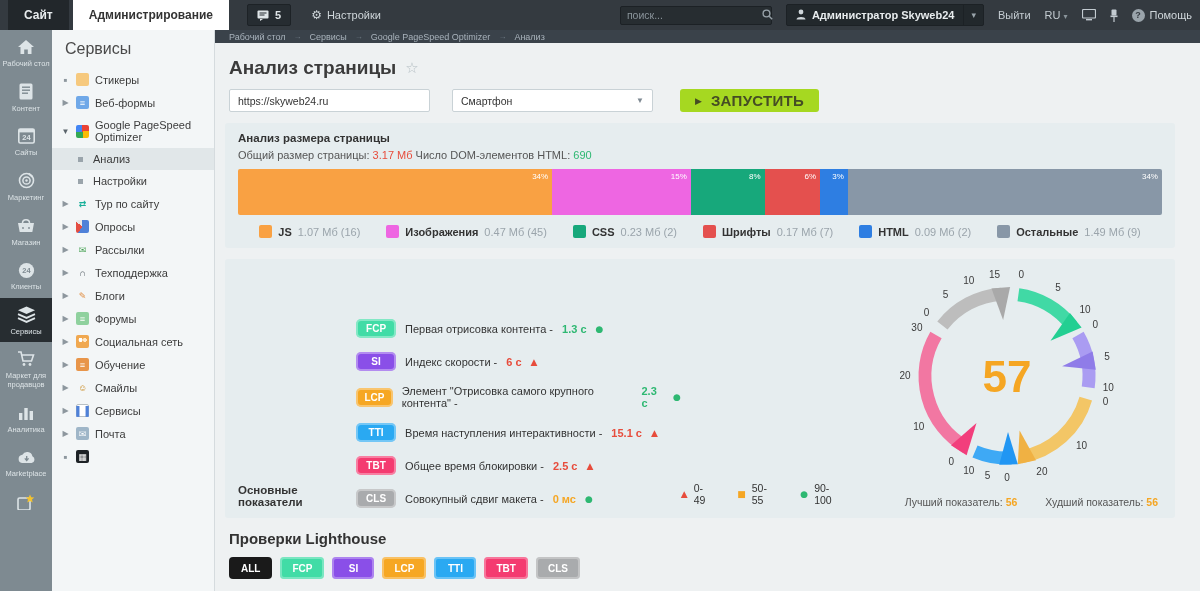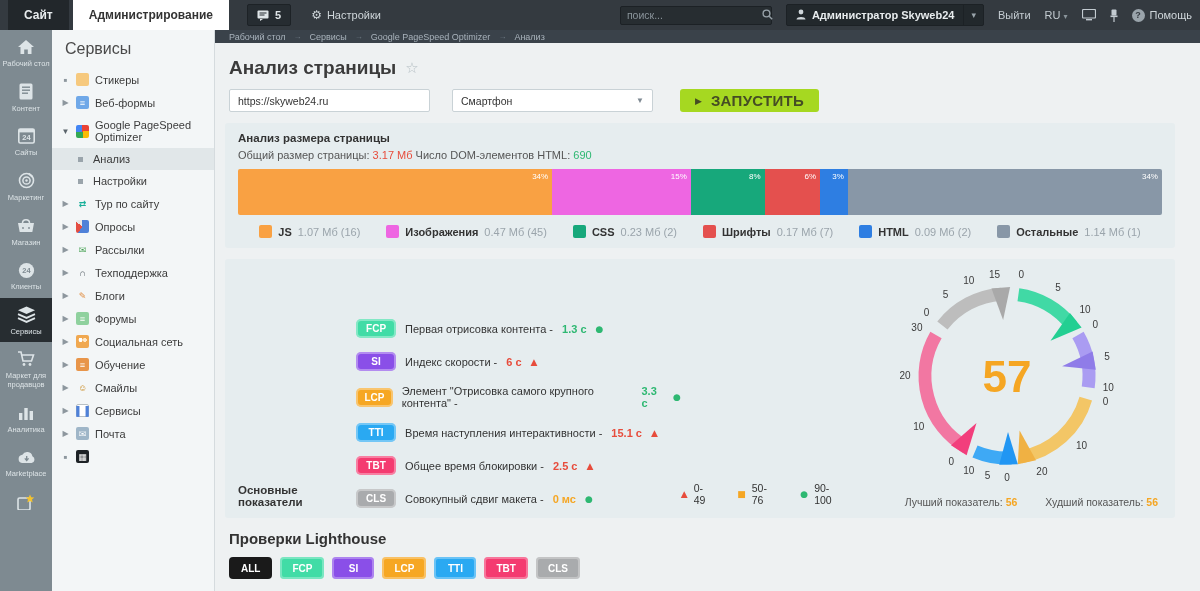--- a/index.html
+++ b/index.html
@@ -456,21 +456,21 @@
               <span class="blv">0.17 Мб (7)</span>
             </span>
             <span class="bl">
               <span class="sw" style="background:#2e7ee2"></span>
               <b>HTML</b>
               <span class="blv">0.09 Мб (2)</span>
             </span>
             <span class="bl">
               <span class="sw" style="background:#8897a7"></span>
               <b>Остальные</b>
-              <span class="blv">1.14 Мб (1)</span>
+              <span class="blv">1.49 Мб (9)</span>
             </span>
           </div>
       </div>
 
       <div class="panel panel2">
         <div class="metrics">
           <div class="p-title">Основные показатели</div>
           <div id="metricRows">
               <div class="metricrow">
                 <span class="mbadge" style="background:#41dca6">FCP</span>
@@ -480,21 +480,21 @@
               </div>
               <div class="metricrow">
                 <span class="mbadge" style="background:#8a4fe8">SI</span>
                 <span class="mlabel">Индекс скорости -</span>
                 <span class="mval" style="color:#e74c3c">6 с</span>
                 <span class="mind" style="color:#e74c3c">▲</span>
               </div>
               <div class="metricrow">
                 <span class="mbadge" style="background:#f6a723">LCP</span>
                 <span class="mlabel">Элемент "Отрисовка самого крупного контента" -</span>
-                <span class="mval" style="color:#2eb872">3.3 с</span>
+                <span class="mval" style="color:#2eb872">2.3 с</span>
                 <span class="mind" style="color:#2eb872">●</span>
               </div>
               <div class="metricrow">
                 <span class="mbadge" style="background:#2aa9f2">TTI</span>
                 <span class="mlabel">Время наступления интерактивности -</span>
                 <span class="mval" style="color:#e74c3c">15.1 с</span>
                 <span class="mind" style="color:#e74c3c">▲</span>
               </div>
               <div class="metricrow">
                 <span class="mbadge" style="background:#f43b70">TBT</span>
@@ -509,21 +509,21 @@
                 <span class="mind" style="color:#2eb872">●</span>
               </div>
             </div>
           <div class="scorelegend" id="scoreLegend">
               <span class="sl">
                 <span class="sym" style="color:#e74c3c">▲</span>
                 <span>0-49</span>
               </span>
               <span class="sl">
                 <span class="sym" style="color:#f5a623">■</span>
-                <span>50-76</span>
+                <span>50-55</span>
               </span>
               <span class="sl">
                 <span class="sym" style="color:#2eb872">●</span>
                 <span>90-100</span>
               </span>
             </div>
         </div>
         <div class="gaugewrap">
           <svg id="gauge" width="250" height="224" viewBox="0 0 250 224">
               <path d="M 136.4 26.8 A 82 82 0 0 1 189.6 57.5" fill="none" stroke="#41d9a5" stroke-width="13"></path>

